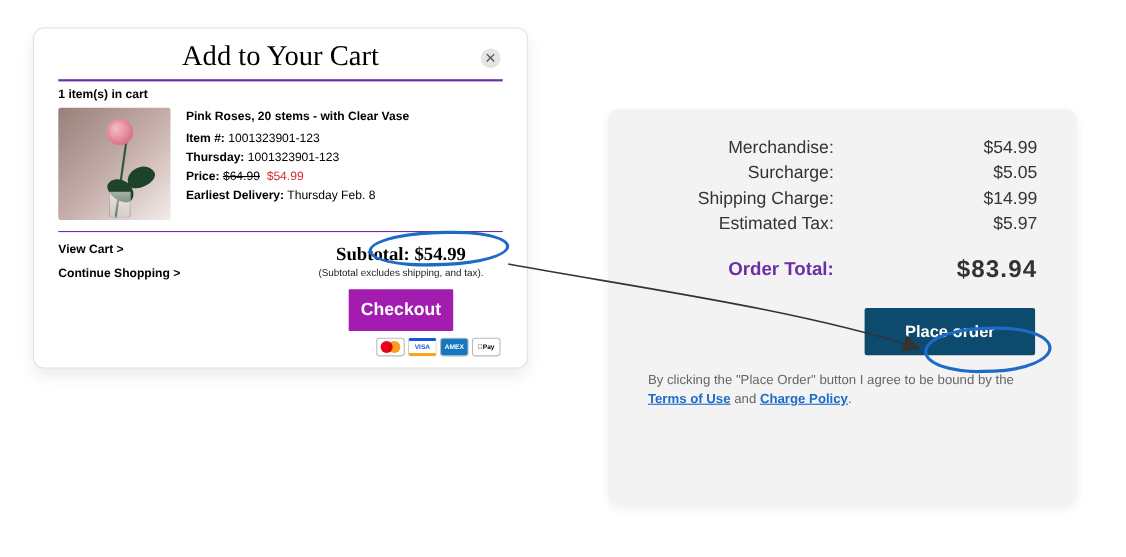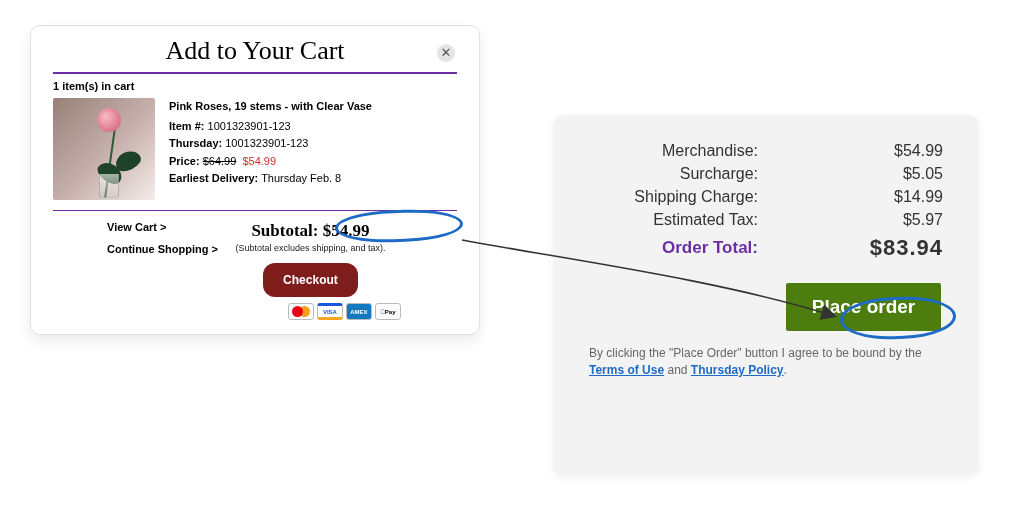--- a/index.html
+++ b/index.html
@@ -39,68 +39,68 @@
     box-shadow:0 0 0 3px rgba(210,120,140,.25) inset;}
   .rose-vase{position:absolute;left:46px;bottom:2px;width:20px;height:24px;
     background:linear-gradient(180deg,rgba(255,255,255,.6),rgba(200,200,200,.3));
     border-left:1px solid rgba(120,120,120,.4);border-right:1px solid rgba(120,120,120,.4);
     border-bottom:1px solid rgba(120,120,120,.4);border-radius:0 0 3px 3px;}
   .item-details{font-size:11px;line-height:1.6;}
   .item-name{font-weight:bold;margin-bottom:2px;}
   .lbl{font-weight:bold;}
   .strike{text-decoration:line-through;}
   .sale{color:#d22a2a;}
-  .links-row{display:flex;justify-content:center;align-items:flex-start;margin-top:10px;}
+  .links-row{display:flex;justify-content:space-between;align-items:flex-start;margin-top:10px;}
   .left-links a{display:block;font-size:11px;font-weight:bold;color:#000;text-decoration:none;margin-bottom:10px;}
   .right-col{width:185px;text-align:center;position:relative;}
   .subtotal-box{
     font-family:"Times New Roman",serif;font-size:17px;font-weight:bold;
   }
   .subtotal-note{font-size:9px;color:#222;margin-top:2px;}
   .checkout-btn{
     display:block;width:95px;margin:10px auto 6px auto;padding:10px 0;
-    background:#7f1d1d;color:#fff;border:none;border-radius:12px;
-    font-size:12px;font-weight:bold;cursor:pointer;
+    background:#a21caf;color:#fff;border:none;border-radius:1px;
+    font-size:16px;font-weight:bold;cursor:pointer;
   }
   .pay-icons{display:flex;gap:3px;justify-content:flex-end;margin-right:2px;}
   .pay-icon{width:26px;height:17px;border:1px solid #bbb;border-radius:3px;font-size:6px;
     display:flex;align-items:center;justify-content:center;font-weight:bold;}
   .mc{background:#fff;}
   .mc-dots{position:relative;width:18px;height:11px;}
   .mc-dots::before,.mc-dots::after{content:"";position:absolute;top:0;width:11px;height:11px;border-radius:50%;}
   .mc-dots::before{left:0;background:#eb001b;}
   .mc-dots::after{right:0;background:#f79e1b;mix-blend-mode:multiply;}
   .visa{background:#fff;border-top:3px solid #1a56db;border-bottom:3px solid #f5a623;color:#1a56db;}
   .amex{background:#1478c1;color:#fff;}
   .apay{background:#fff;color:#000;font-family:Arial;font-weight:600;}
   .circle-left{
     position:absolute;left:335px;top:210px;width:128px;height:32px;
     border:3px solid #1d6bc7;border-radius:50%/55%;transform:rotate(-2deg);pointer-events:none;
   }
 
   
   .summary-card{
-    position:absolute;left:553px;top:115px;width:426px;height:360px;
+    position:absolute;left:553px;top:99px;width:426px;height:360px;
     background:#f3f3f3;border-radius:10px;box-shadow:0 3px 8px rgba(0,0,0,.06);
     padding:22px 36px 18px 36px;color:#333;
   }
   .sum-row{display:flex;justify-content:space-between;font-size:16px;margin:5px 0;}
   .sum-row .k{text-align:right;flex:1;margin-right:105px;}
   .sum-row .v{min-width:80px;text-align:right;}
-  .total-row{display:flex;justify-content:space-between;align-items:center;margin-top:6px;}
+  .total-row{display:flex;justify-content:space-between;align-items:center;margin-top:19px;}
   .total-k{color:#6b2fa3;font-size:17px;font-weight:bold;flex:1;text-align:right;margin-right:95px;}
   .total-v{font-size:22px;font-weight:800;letter-spacing:1px;min-width:90px;text-align:right;}
   .circle-right{
     position:absolute;left:840px;top:297px;width:116px;height:42px;
     border:3px solid #1d6bc7;border-radius:50%/55%;transform:rotate(-2deg);pointer-events:none;
   }
   .place-order{
     display:block;width:155px;margin:22px 2px 14px auto;padding:13px 0;
-    background:#4d7c0f;color:#fff;border:none;border-radius:2px;
-    font-size:19px;font-weight:bold;cursor:pointer;
+    background:#0c4a6e;color:#fff;border:none;border-radius:2px;
+    font-size:15px;font-weight:bold;cursor:pointer;
   }
   .legal{font-size:12px;color:#666;line-height:1.4;}
   .legal a{color:#1d6bc7;font-weight:bold;}
 
   
   svg.connector{position:absolute;left:0;top:0;width:1024px;height:506px;pointer-events:none;}
 </style>
 </head>
 <body>
 
@@ -112,21 +112,21 @@
 
   <div class="item-row">
     <div class="item-img">
       <div class="rose-stem"></div>
       <div class="rose-leaf l1"></div>
       <div class="rose-leaf l2"></div>
       <div class="rose-bloom"></div>
       <div class="rose-vase"></div>
     </div>
     <div class="item-details">
-      <div class="item-name">Pink Roses, 19 stems - with Clear Vase</div>
+      <div class="item-name">Pink Roses, 20 stems - with Clear Vase</div>
       <div><span class="lbl">Item #:</span> <span>1001323901-123</span></div>
       <div><span class="lbl">Thursday:</span> <span>1001323901-123</span></div>
       <div><span class="lbl">Price:</span> <span class="strike">$64.99</span>&nbsp;&nbsp;<span class="sale">$54.99</span></div>
       <div><span class="lbl">Earliest Delivery:</span> <span>Thursday Feb. 8</span></div>
     </div>
   </div>
 
   <div class="hr thin" style="margin-top:10px;"></div>
 
   <div class="links-row">
@@ -170,21 +170,21 @@
   <div class="sum-row">
     <span class="k">Estimated Tax:</span>
     <span class="v">$5.97</span>
   </div>
   <div class="total-row">
     <span class="total-k">Order Total:</span>
     <span class="total-v">$83.94</span>
   </div>
   <button class="place-order">Place order</button>
   <div class="legal">
-    <span>By clicking the "Place Order" button I agree to be bound by the </span><a href="#">Terms of Use</a><span> and </span><a href="#">Thursday Policy</a><span>.</span>
+    <span>By clicking the "Place Order" button I agree to be bound by the </span><a href="#">Terms of Use</a><span> and </span><a href="#">Charge Policy</a><span>.</span>
   </div>
 </div>
 <div class="circle-right"></div>
 
 <svg class="connector">
   <defs>
     <marker id="ah" markerWidth="10" markerHeight="10" refX="8" refY="5" orient="auto">
       <path d="M0,0 L10,5 L0,10 Z" fill="#333"></path>
     </marker>
   </defs>

